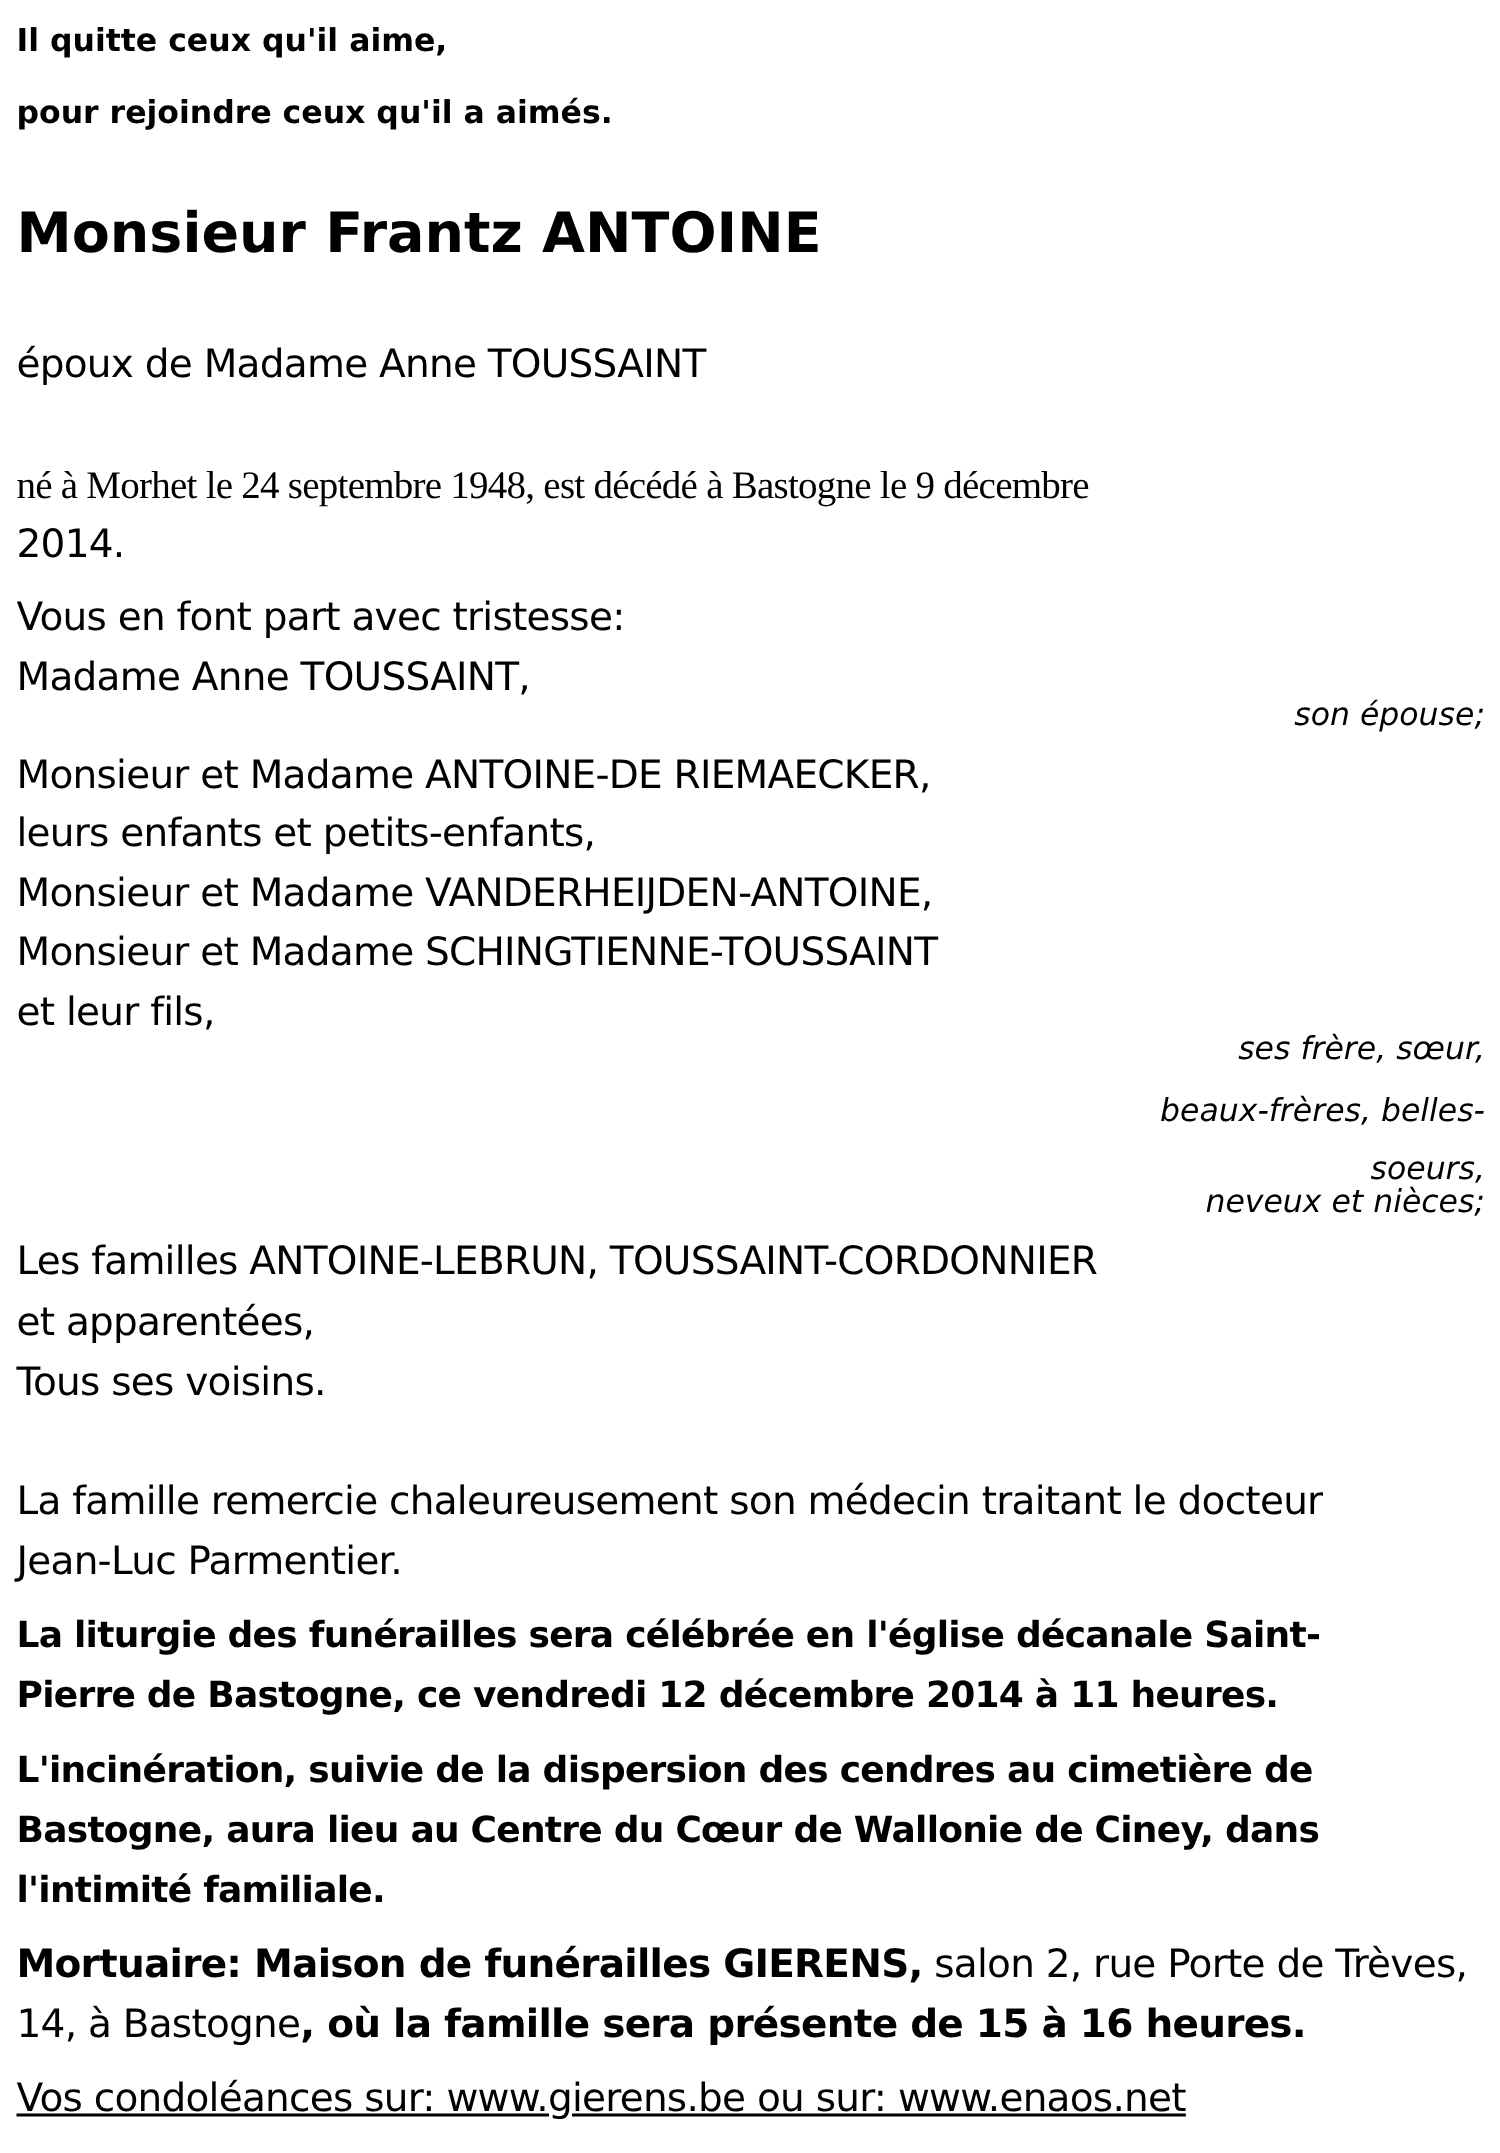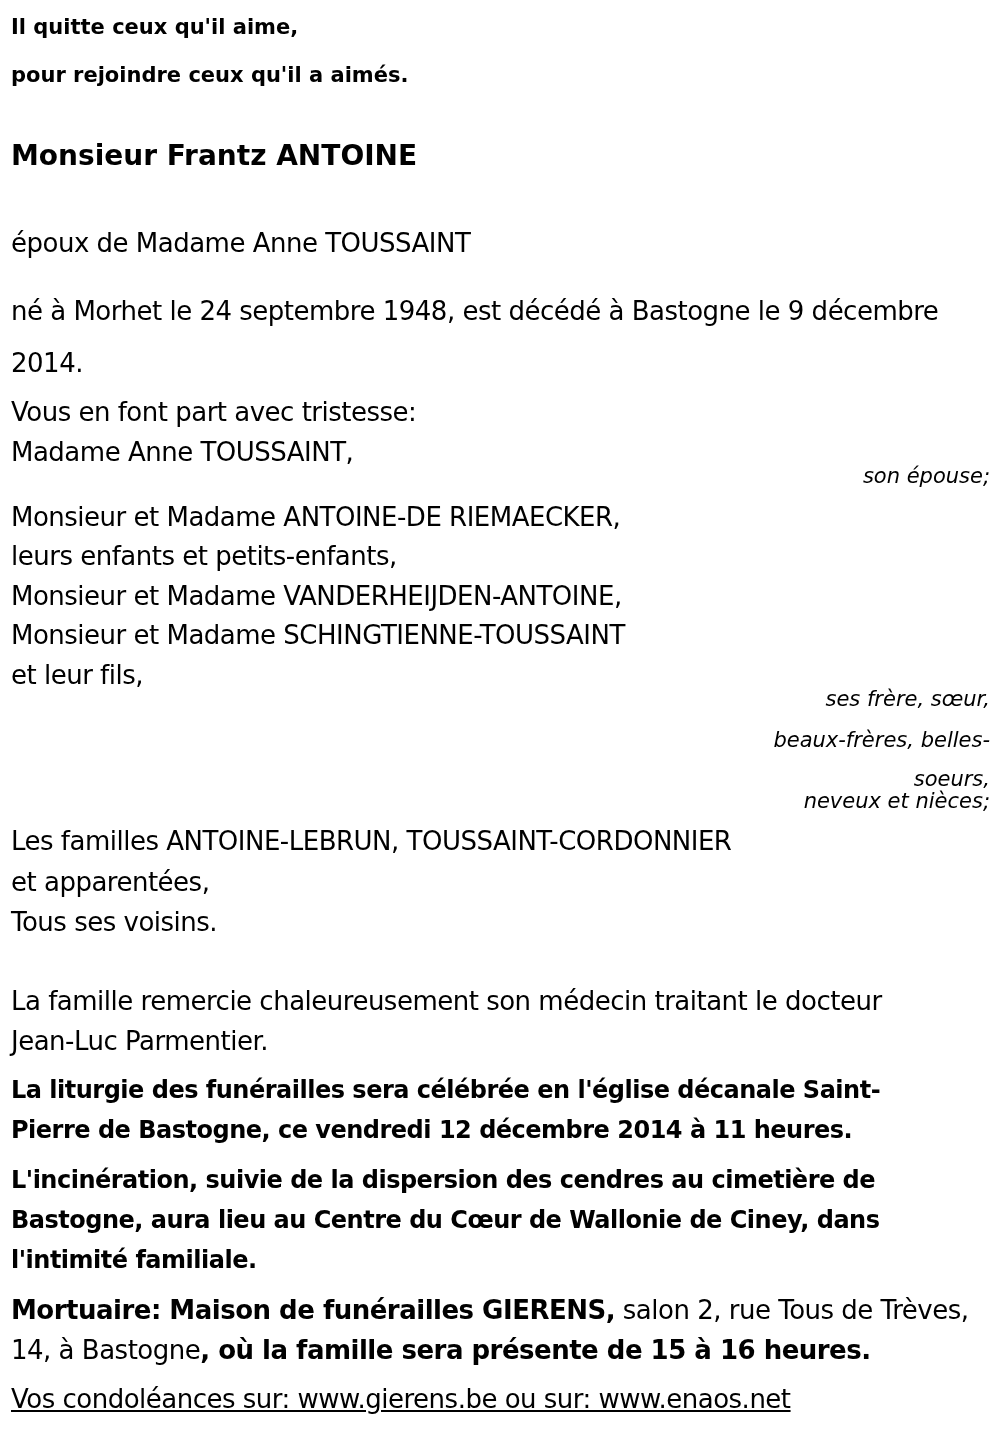--- a/index.html
+++ b/index.html
@@ -4,39 +4,39 @@
 <style>
   html, body { margin: 0; padding: 0; background: #ffffff; }
   body {
     width: 1000px; height: 1435px; position: relative; overflow: hidden;
     font-family: "DejaVu Sans", "Liberation Sans", sans-serif;
     color: #000000;
   }
   .line { position: absolute; left: 11px; white-space: nowrap; font-size: 23px; line-height: 30px; }
   .condensed { letter-spacing: -0.5px; }
   .quote { font-size: 21px; font-weight: bold; }
-  .name { font-size: 28px; font-weight: bold; line-height: 40px; }
+  .name { font-size: 37px; font-weight: bold; line-height: 40px; }
   .right { position: absolute; right: 10px; text-align: left; white-space: nowrap; font-style: italic; font-size: 21px; line-height: 26px; }
   .body-text { font-size: 26px; }
   .boldtxt { font-size: 24px; font-weight: bold; }
   span.b { font-weight: bold; }
 </style>
 </head>
 <body>
 
 <div>
 
   <div class="line quote" style="top:12px;">Il quitte ceux qu'il aime,</div>
   <div class="line quote" style="top:60px;">pour rejoindre ceux qu'il a aimés.</div>
 
   <div class="line name" style="top:136px;">Monsieur Frantz ANTOINE</div>
 
   <div class="line body-text condensed" style="top:228px;">époux de Madame Anne TOUSSAINT</div>
 
-  <div class="line body-text condensed" style="top:296px;">né à Morhet le 24 septembre 1948, est décédé à Bastogne le 9 décembre</div>
+  <div class="line body-text condensed" style="top:309px;font-family:Liberation Serif, serif;">né à Morhet le 24 septembre 1948, est décédé à Bastogne le 9 décembre</div>
   <div class="line body-text condensed" style="top:348px;">2014.</div>
 
   <div class="line body-text condensed" style="top:397px;">Vous en font part avec tristesse:</div>
   <div class="line body-text condensed" style="top:437px;">Madame Anne TOUSSAINT,</div>
   <div class="right" style="top:463px;">son épouse;</div>
 
   <div class="line body-text condensed" style="top:502px;">Monsieur et Madame ANTOINE-DE RIEMAECKER,</div>
   <div class="line body-text condensed" style="top:541px;">leurs enfants et petits-enfants,</div>
   <div class="line body-text condensed" style="top:581px;">Monsieur et Madame VANDERHEIJDEN-ANTOINE,</div>
   <div class="line body-text condensed" style="top:620px;">Monsieur et Madame SCHINGTIENNE-TOUSSAINT</div>
@@ -55,21 +55,21 @@
   <div class="line body-text condensed" style="top:1026px;">Jean-Luc Parmentier.</div>
 
   <div class="line boldtxt condensed" style="top:1075px;">La liturgie des funérailles sera célébrée en l'église décanale Saint-</div>
   <div class="line boldtxt condensed" style="top:1115px;">Pierre de Bastogne, ce vendredi 12 décembre 2014 à 11 heures.</div>
 
   <div class="line boldtxt condensed" style="top:1165px;">L'incinération, suivie de la dispersion des cendres au cimetière de</div>
   <div class="line boldtxt condensed" style="top:1205px;">Bastogne, aura lieu au Centre du Cœur de Wallonie de Ciney, dans</div>
   <div class="line boldtxt condensed" style="top:1245px;">l'intimité familiale.</div>
 
   <div class="line body-text condensed" style="top:1295px;">
-    <span class="b">Mortuaire: Maison de funérailles GIERENS,</span><span> salon 2, rue Tous de Trèves,</span>
+    <span class="b">Mortuaire: Maison de funérailles GIERENS,</span><span> salon 2, rue Porte de Trèves,</span>
   </div>
   <div class="line body-text condensed" style="top:1335px;">
     <span>14, à Bastogne</span><span class="b">, où la famille sera présente de 15 à 16 heures.</span>
   </div>
 
   <div class="line body-text condensed" style="top:1384px;text-decoration:underline;">Vos condoléances sur: www.gierens.be ou sur: www.enaos.net</div>
 
 </div>
 
 </body></html>

